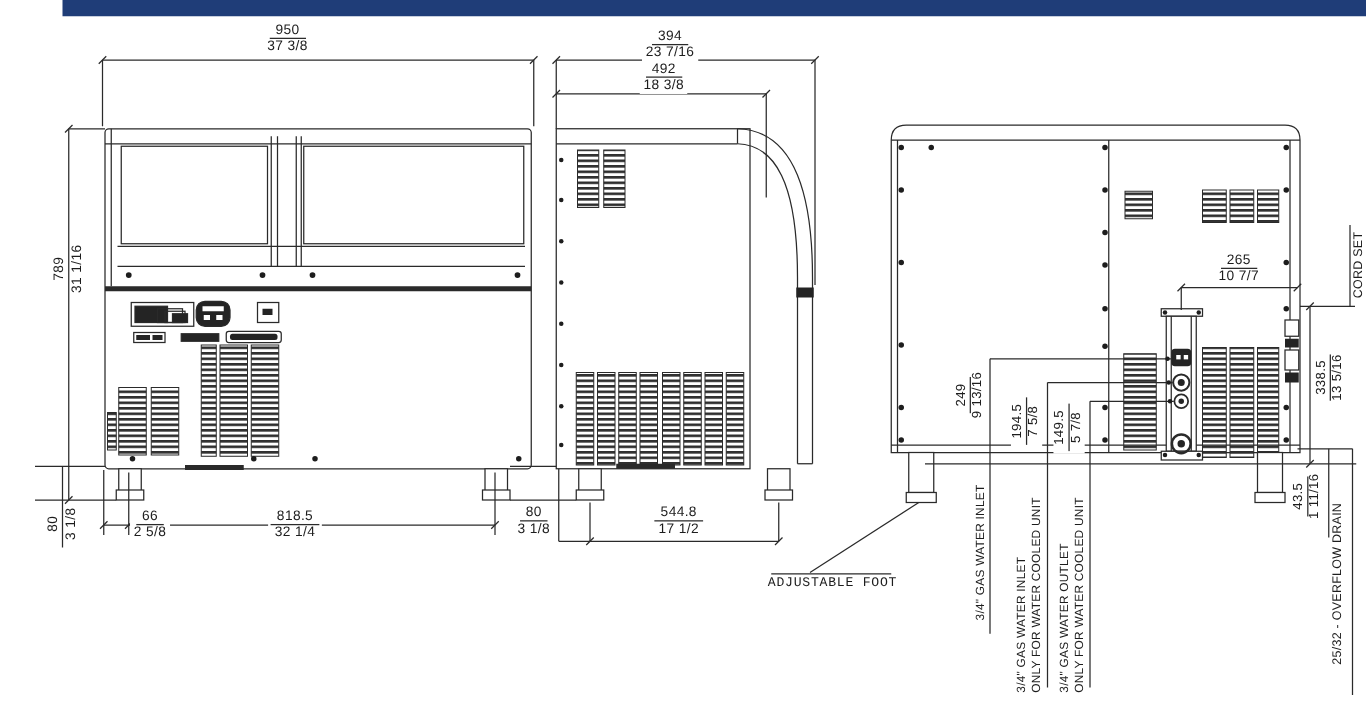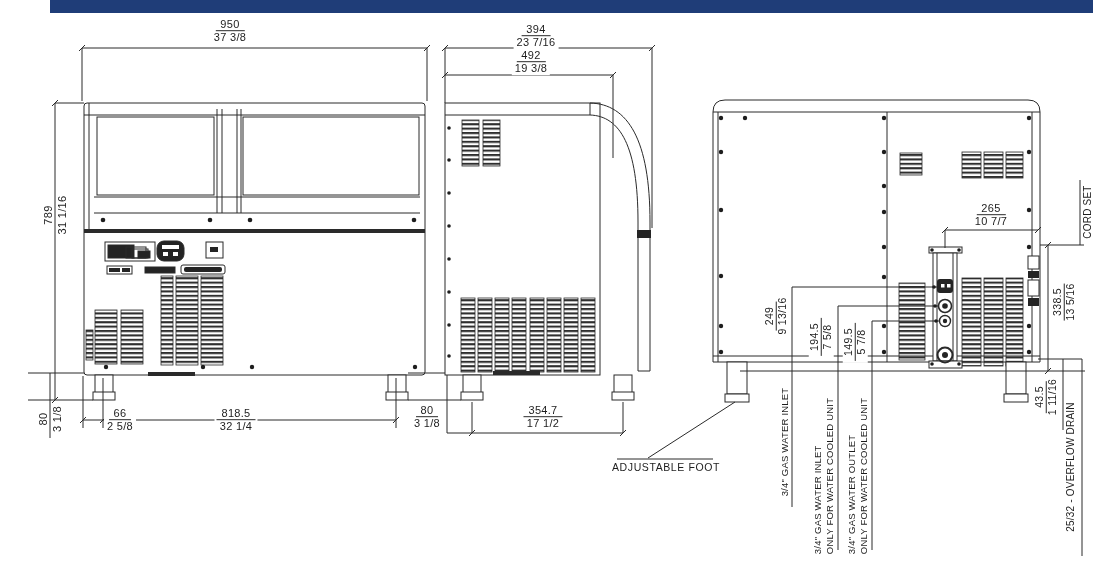--- a/index.html
+++ b/index.html
@@ -16,21 +16,21 @@
   .dim .in{padding:0 1px;}
   .dim.rot{transform:translate(-50%,-50%) rotate(-90deg);}
   .dim.nobar{background:transparent;}
   .dim.nobar .mm{border-bottom:none;padding-bottom:2px;}
   .dim.sm{font-size:10.5px;}
   
   .vlab{position:absolute;transform:translate(-50%,-50%) rotate(-90deg);
         font-size:9.5px;white-space:nowrap;letter-spacing:.2px;line-height:1.25;}
   .vlab div{white-space:nowrap;}
   .hlab{position:absolute;transform:translate(-50%,-50%);font-size:10.5px;
-        letter-spacing:.6px;white-space:nowrap;}
+        letter-spacing:.6px;white-space:nowrap;font-family:Liberation Mono, monospace;}
 </style>
 </head>
 <body>
 
 <div class="stage">
   <div class="hdr"></div>
 
   <svg width="1093" height="577" viewBox="0 0 1093 577">
     <defs>
       <pattern id="slat" patternUnits="userSpaceOnUse" width="6" height="4.4">
@@ -317,28 +317,28 @@
     <div class="mm">818.5</div>
     <div class="in">32 1/4</div>
   </div>
 
   <div class="dim" style="left:536px;top:36px">
     <div class="mm">394</div>
     <div class="in">23 7/16</div>
   </div>
   <div class="dim" style="left:531px;top:62px">
     <div class="mm">492</div>
-    <div class="in">19 3/8</div>
+    <div class="in">18 3/8</div>
   </div>
   <div class="dim" style="left:427px;top:417px">
     <div class="mm">80</div>
     <div class="in">3 1/8</div>
   </div>
   <div class="dim" style="left:543px;top:417px">
-    <div class="mm">354.7</div>
+    <div class="mm">544.8</div>
     <div class="in">17 1/2</div>
   </div>
   <div class="hlab" style="left:666px;top:467px">ADJUSTABLE FOOT</div>
 
   <div class="dim" style="left:991px;top:215px">
     <div class="mm">265</div>
     <div class="in">10 7/7</div>
   </div>
   <div class="dim rot sm" style="left:1064px;top:302px">
     <div class="mm">338.5</div>

